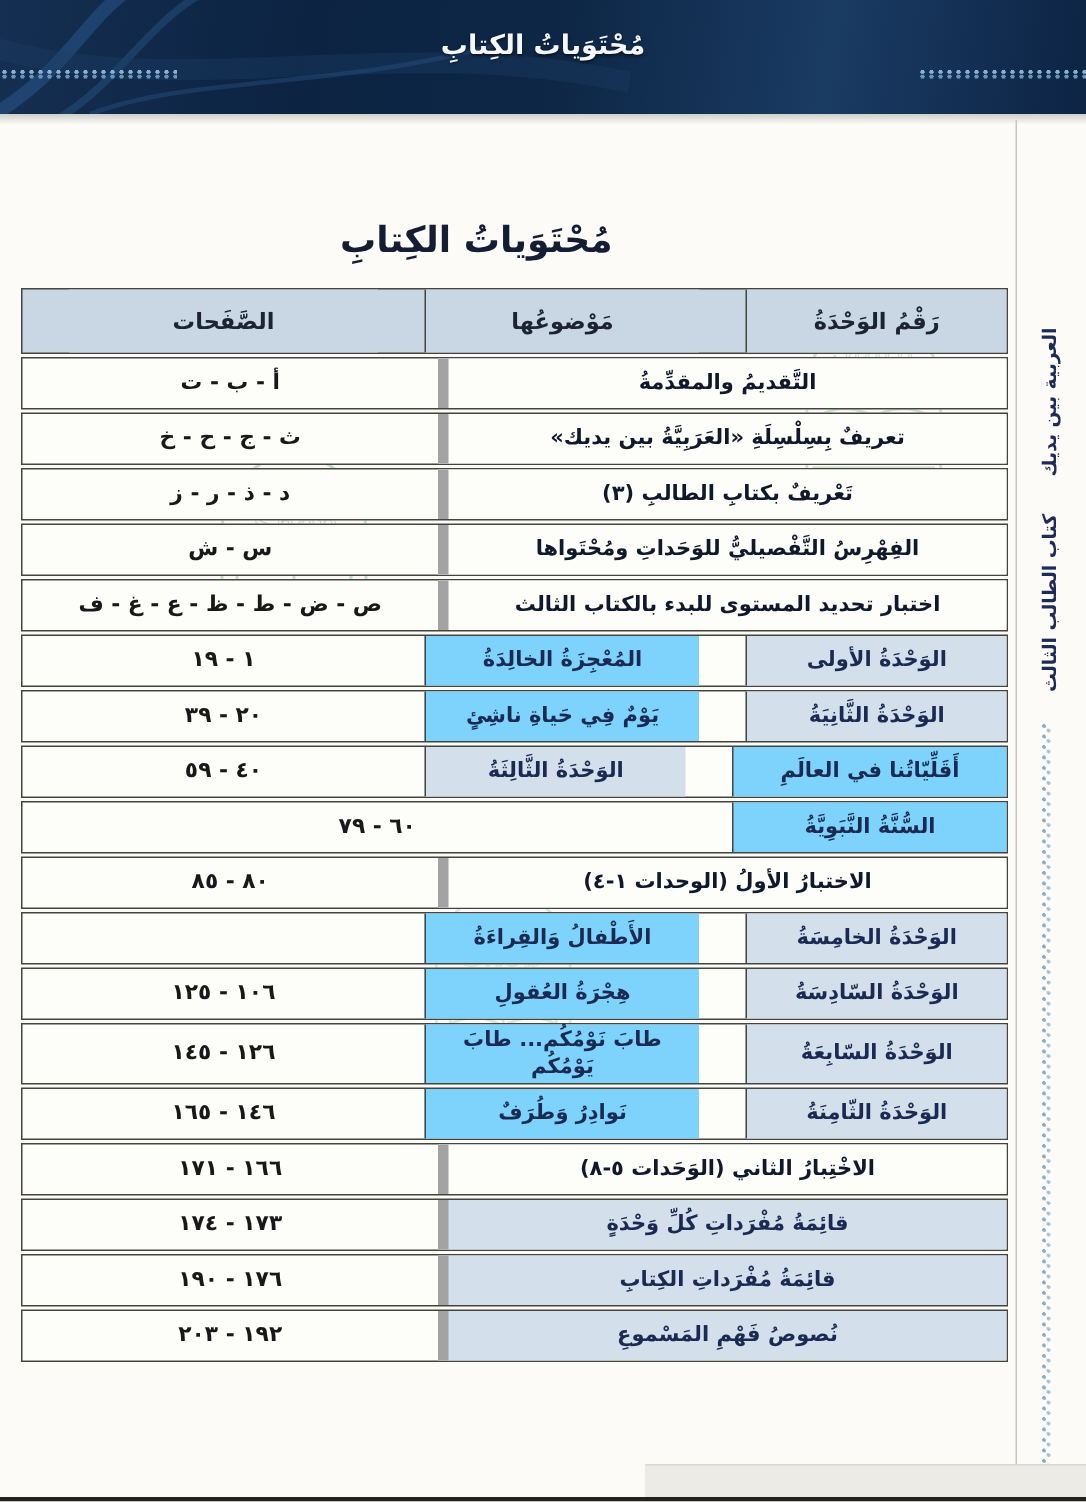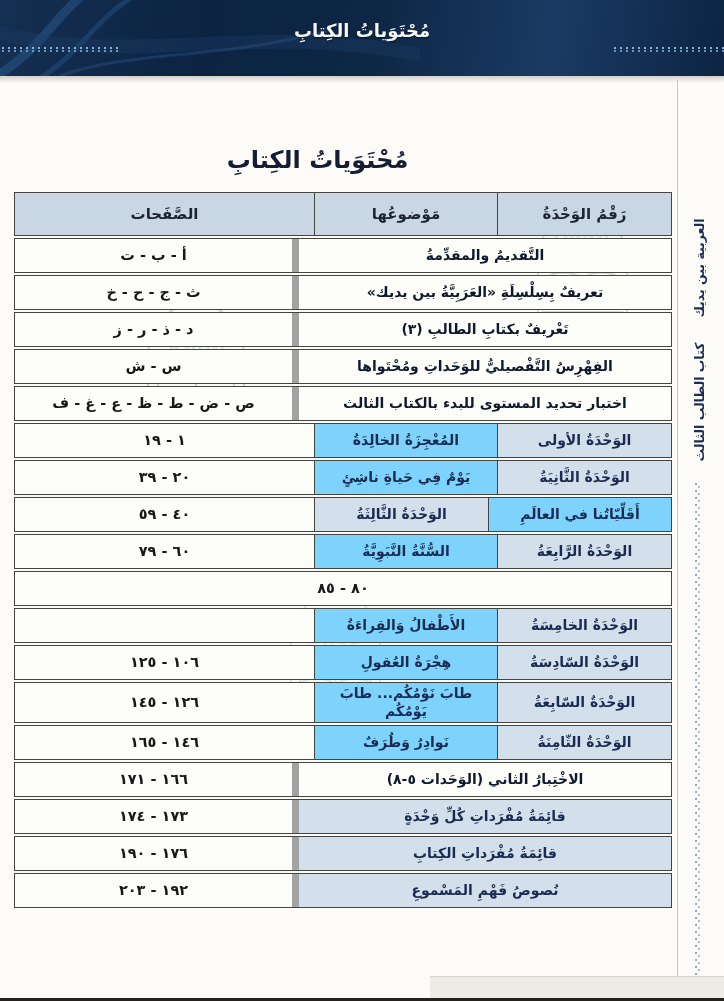--- a/index.html
+++ b/index.html
@@ -48,20 +48,21 @@
     border:1px solid #45453f;background:#fdfdfa;
     margin-top:2px;min-height:35px;align-items:stretch;
     box-sizing:border-box;
   }
   .t-row.head{min-height:44px;background:#c9d6e3;margin-top:0;}
   .cell{
     display:flex;align-items:center;justify-content:center;
     box-sizing:border-box;padding:2px 6px;
     font-weight:700;font-size:14px;color:#16203a;line-height:1.25;
     text-align:center;
+    margin-left:31px;
   }
   .cell.unit{width:174px;border-left:1px solid #45453f;background:#d3dfea;color:#1b2a52;}
   .cell.topic{width:183px;border-left:1px solid #45453f;background:#7dd3fc;color:#1b2a52;}
   .cell.merged{width:379px;border-left:7px solid #a3a3a3;background:#fdfdfa;color:#10192b;}
   .cell.merged.shade{background:#d3dfea;color:#1b2a52;}
   .cell.pages{flex:1;color:#181818;font-size:14.5px;letter-spacing:.5px;}
   .t-row.head .cell{background:#c9d6e3;color:#1c2433;font-size:15px;}
 
   
   .wm{position:absolute;pointer-events:none;}
@@ -187,25 +188,25 @@
         <div class="cell unit">الوَحْدَةُ الثَّانِيَةُ</div>
         <div class="cell topic">يَوْمٌ فِي حَياةِ ناشِئٍ</div>
         <div class="cell pages">٢٠ - ٣٩</div>
       </div>
       <div class="t-row">
         <div class="cell topic">أَقَلِّيّاتُنا في العالَمِ</div>
         <div class="cell unit">الوَحْدَةُ الثَّالِثَةُ</div>
         <div class="cell pages">٤٠ - ٥٩</div>
       </div>
       <div class="t-row">
-        <div class="cell unit">الوَحْدَةُ الرَّابِعَةُ</div>
         <div class="cell topic">السُّنَّةُ النَّبَوِيَّةُ</div>
         <div class="cell pages">٦٠ - ٧٩</div>
       </div>
       <div class="t-row">
+        <div class="cell merged">الاختبارُ الأولُ (الوحدات ١-٤)</div>
         <div class="cell pages">٨٠ - ٨٥</div>
       </div>
       <div class="t-row">
         <div class="cell unit">الوَحْدَةُ الخامِسَةُ</div>
         <div class="cell topic">الأَطْفالُ وَالقِراءَةُ</div>
       </div>
       <div class="t-row">
         <div class="cell unit">الوَحْدَةُ السّادِسَةُ</div>
         <div class="cell topic">هِجْرَةُ العُقولِ</div>
         <div class="cell pages">١٠٦ - ١٢٥</div>

